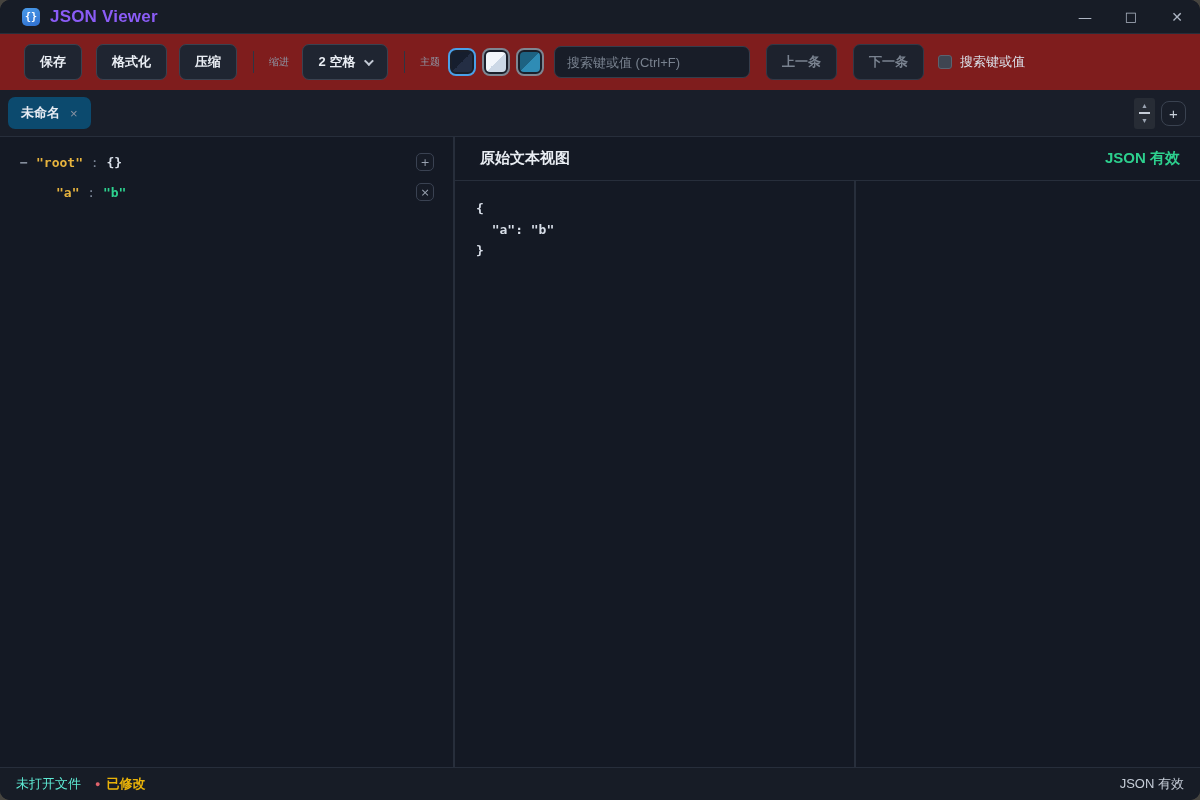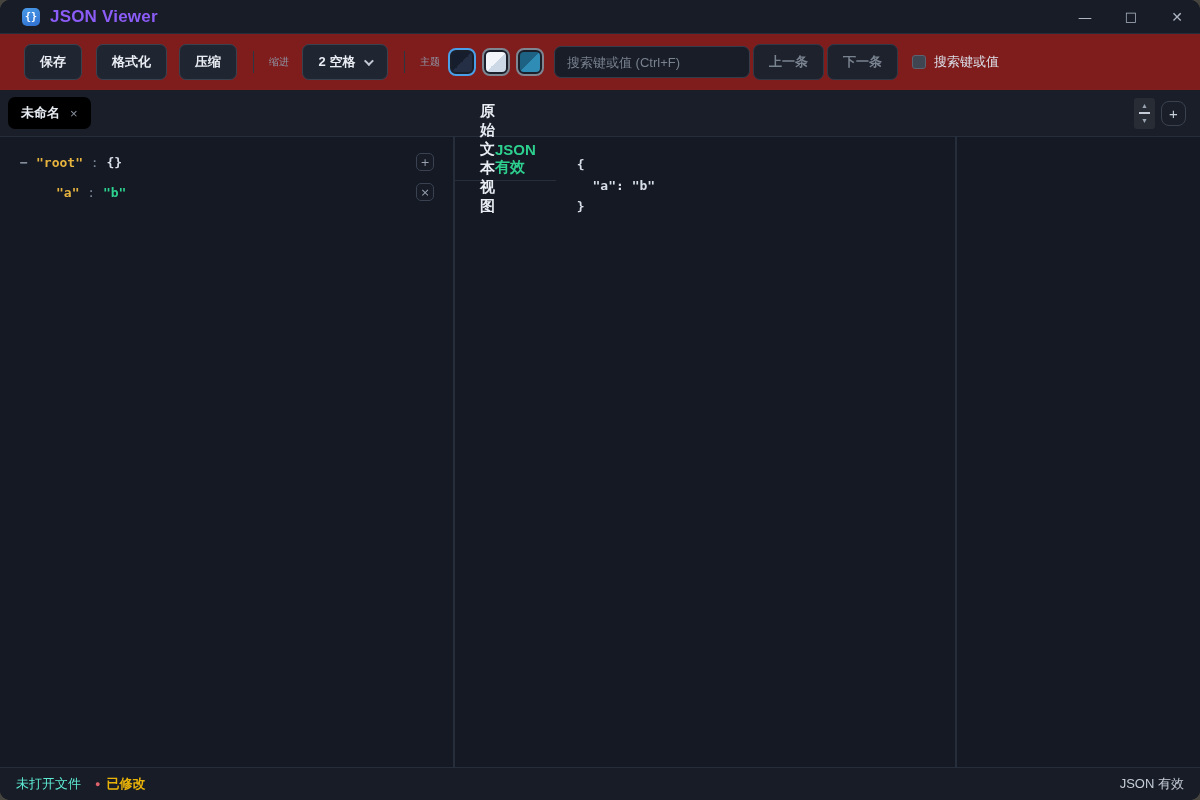--- a/index.html
+++ b/index.html
@@ -54,21 +54,21 @@
   .tbtn {
     height: 36px; padding: 0 15px;
     background: #1f2531; border: 1px solid #3a4250; border-radius: 7px;
     color: #e9edf3; font-size: 13px; font-weight: bold;
     display: flex; align-items: center; justify-content: center;
     cursor: pointer; white-space: nowrap;
     font-family: "Liberation Sans", sans-serif;
   }
   .tbtn.dim { color: #79828f; background: #1d222d; border-color: #313947; font-weight: bold; }
   .m-r-14 { margin-right: 14px; } .m-r-12 { margin-right: 12px; }
-  .m-r-16 { margin-right: 16px; } .m-r-10 { margin-right: 3px; }
+  .m-r-16 { margin-right: 16px; } .m-r-10 { margin-right: 16px; }
   .vdiv { width: 1px; height: 22px; background: #2e3543; margin-right: 15px; }
   .tlabel { color: #8e97a6; font-size: 10px; margin-right: 13px; white-space: nowrap; }
   .dropdown {
     height: 36px; width: 86px;
     background: #1f2531; border: 1px solid #3a4250; border-radius: 7px;
     display: flex; align-items: center; justify-content: center; gap: 9px;
     color: #e9edf3; font-size: 13px; font-weight: bold; cursor: pointer;
   }
   .chevron {
     width: 7px; height: 7px; border-right: 2px solid #c2c9d4; border-bottom: 2px solid #c2c9d4;
@@ -99,21 +99,21 @@
   
   .tabbar {
     height: 47px; flex: 0 0 47px;
     background: #191e29;
     border-bottom: 1px solid #272e3b;
     display: flex; align-items: center;
     padding: 0 8px;
   }
   .tab {
     height: 32px; padding: 0 13px;
-    background: #000000; border-radius: 7px;
+    background: #0c4a6e; border-radius: 7px;
     display: flex; align-items: center; gap: 10px;
     cursor: pointer;
   }
   .tab-label { color: #e8ecf3; font-size: 13px; font-weight: bold; }
   .tab-close { color: #8b94a3; font-size: 13px; cursor: pointer; }
   .tab-spacer { flex: 1; }
   .spinner {
     width: 21px; height: 31px; border-radius: 3px;
     background: #272c35; display: flex; flex-direction: column;
     align-items: center; justify-content: center; gap: 1px;
@@ -146,21 +146,21 @@
   .t-brace { color: #d9dfe9; font-weight: bold; }
   .t-string { color: #2dd08e; font-weight: bold; }
   .row-action {
     position: absolute; right: 19px; top: 50%; transform: translateY(-50%);
     width: 18px; height: 18px; border: 1px solid #3a4252; border-radius: 5px;
     color: #9aa3b1; font-size: 11px; display: flex; align-items: center; justify-content: center;
     background: #161b26; cursor: pointer;
     font-family: "DejaVu Sans", sans-serif;
   }
 
-  .right-side { flex: 1; display: flex; flex-direction: row; min-width: 0; }
+  .right-side { flex: 1; display: flex; flex-direction: column; min-width: 0; }
   .raw-header {
     height: 44px; flex: 0 0 44px;
     display: flex; align-items: center; justify-content: space-between;
     padding: 0 20px 0 25px;
     border-bottom: 1px solid #272e3b;
   }
   .raw-title { color: #e9edf3; font-size: 15px; font-weight: bold; }
   .raw-valid { color: #2dd08e; font-size: 15px; font-weight: bold; }
   .right-body { flex: 1; display: flex; min-height: 0; }
   .raw-view {

